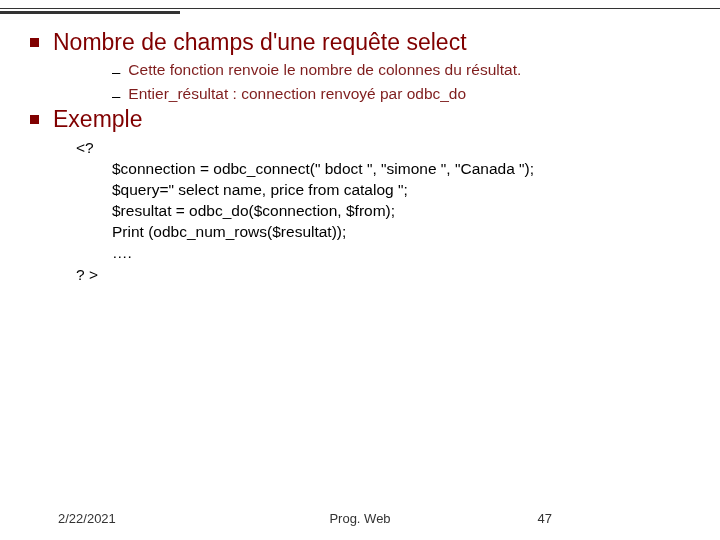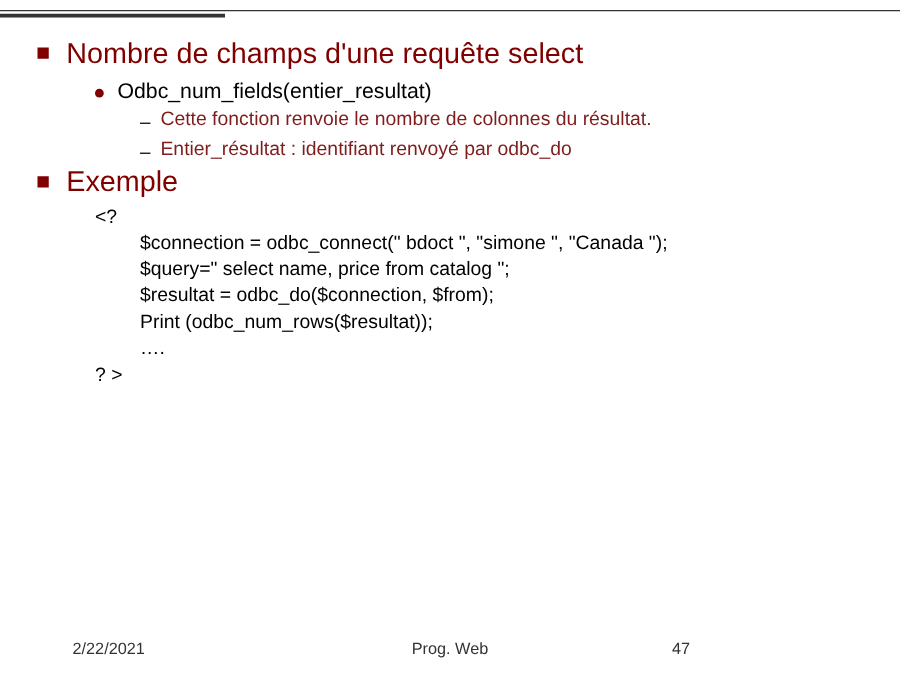--- a/index.html
+++ b/index.html
@@ -105,32 +105,28 @@
   <div class="topline-thick"></div>
 </div>
 
 <div class="content">
 
   <div class="row">
     <div class="sq"></div>
     <div class="h1">Nombre de champs d'une requête select</div>
   </div>
 
-  <div class="row indent1">
-    <div class="dot"></div>
-    <div class="sub1">Odbc_num_fields(entier_resultat)</div>
-  </div>
 
   <div class="row indent2">
     <div class="dash">–</div>
     <div class="sub2">Cette fonction renvoie le nombre de colonnes du résultat.</div>
   </div>
   <div class="row indent2">
     <div class="dash">–</div>
-    <div class="sub2">Entier_résultat : identifiant renvoyé par odbc_do</div>
+    <div class="sub2">Entier_résultat : connection renvoyé par odbc_do</div>
   </div>
 
   <div class="row block-sp">
     <div class="sq"></div>
     <div class="h1">Exemple</div>
   </div>
 
   <div class="open-close" style="margin-top:6px;">&lt;?</div>
 
   <div class="code-block">

